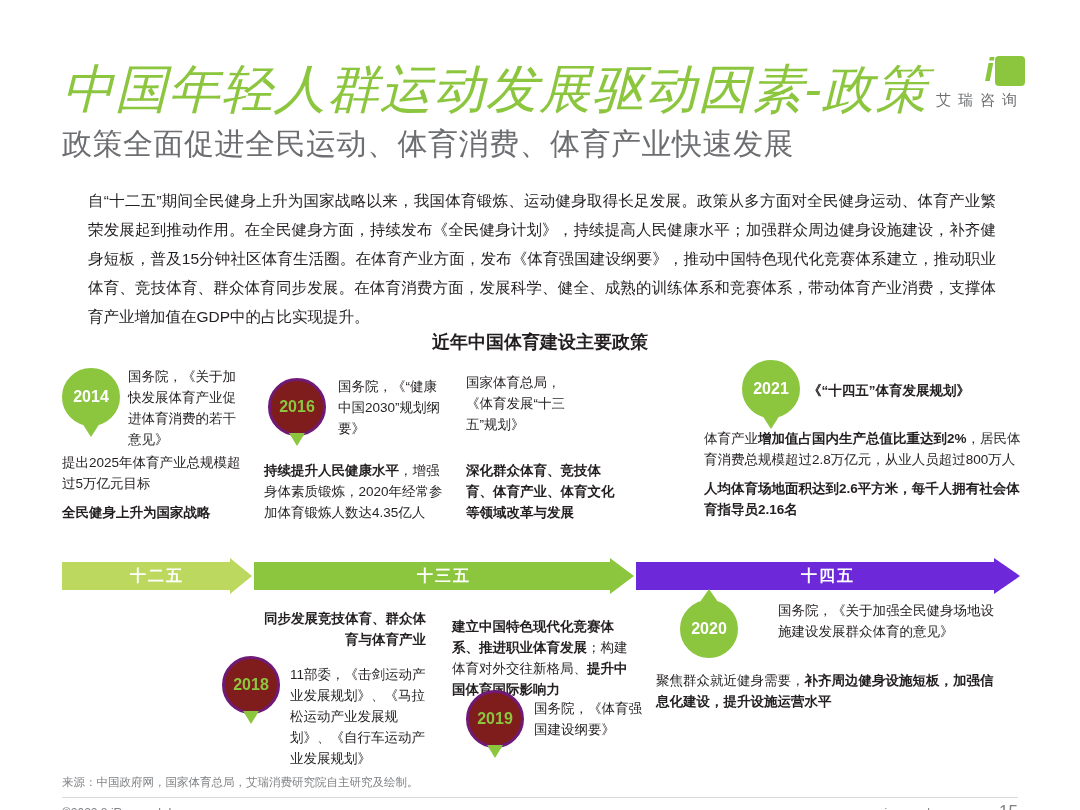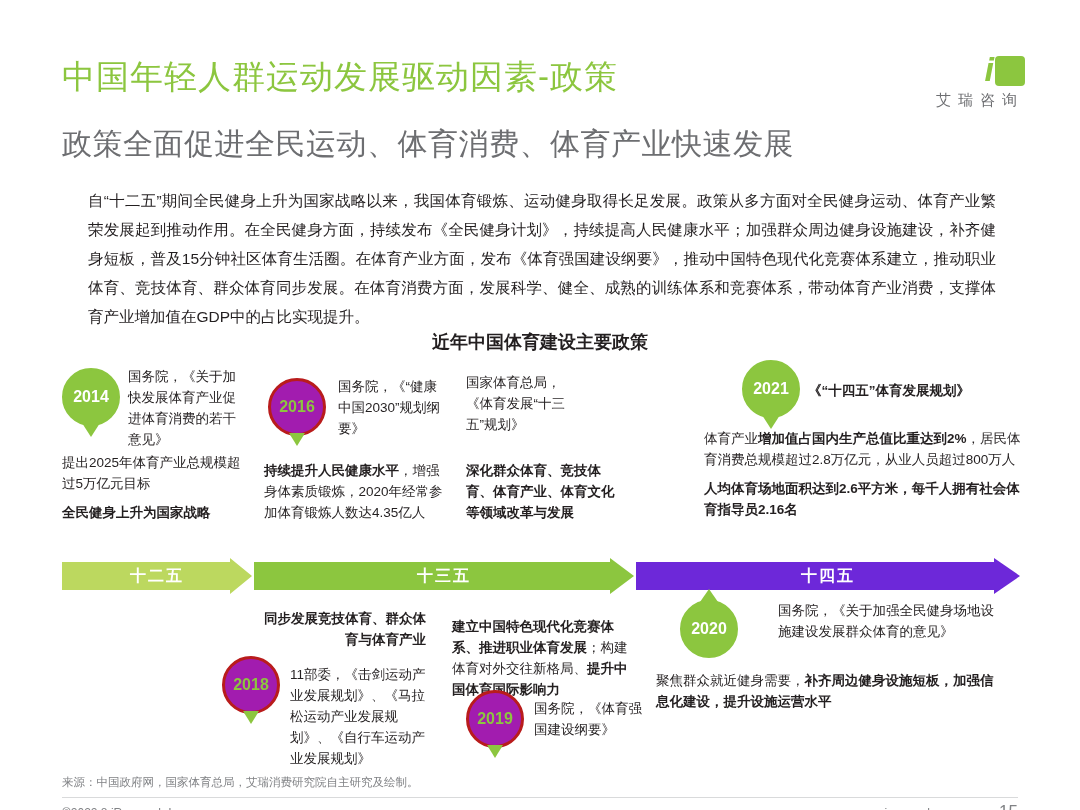--- a/index.html
+++ b/index.html
@@ -18,24 +18,25 @@
   .page {
     position: absolute;
     inset: 0;
   }
 
   
   .title-main {
     position: absolute;
     left: 62px;
     top: 55px;
-    font-size: 33px;
+    font-size: 52px;
     color: #8cc63f;
     letter-spacing: 1px;
     white-space: nowrap;
+    font-style: italic;
   }
   .title-sub {
     position: absolute;
     left: 62px;
     top: 124px;
     font-size: 30px;
     color: #6d6e71;
     letter-spacing: 0.5px;
     white-space: nowrap;
   }
@@ -170,23 +171,23 @@
     color: #fff;
     border: 2px solid #8cc63f;
   }
   .pin.solid::after {
     bottom: -13px;
     border-left: 9px solid transparent;
     border-right: 9px solid transparent;
     border-top: 14px solid #8cc63f;
   }
   .pin.hollow {
-    background: #a21caf;
+    background: #7f1d1d;
     color: #8cc63f;
-    border: 3px solid #b91c1c;
+    border: 3px solid #701a75;
   }
   .pin.hollow::after {
     bottom: -13px;
     border-left: 8px solid transparent;
     border-right: 8px solid transparent;
     border-top: 13px solid #8cc63f;
   }
   .pin.up::after {
     bottom: auto;
     top: -13px;

